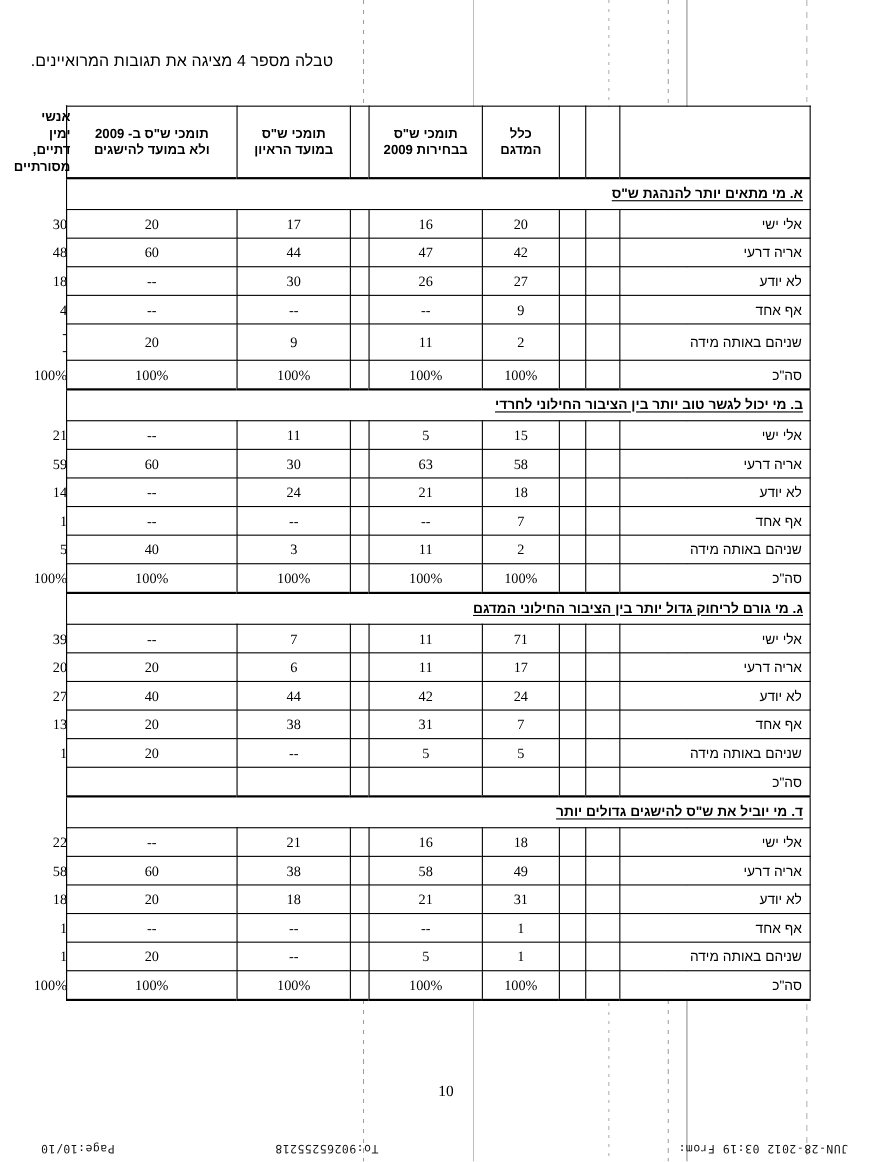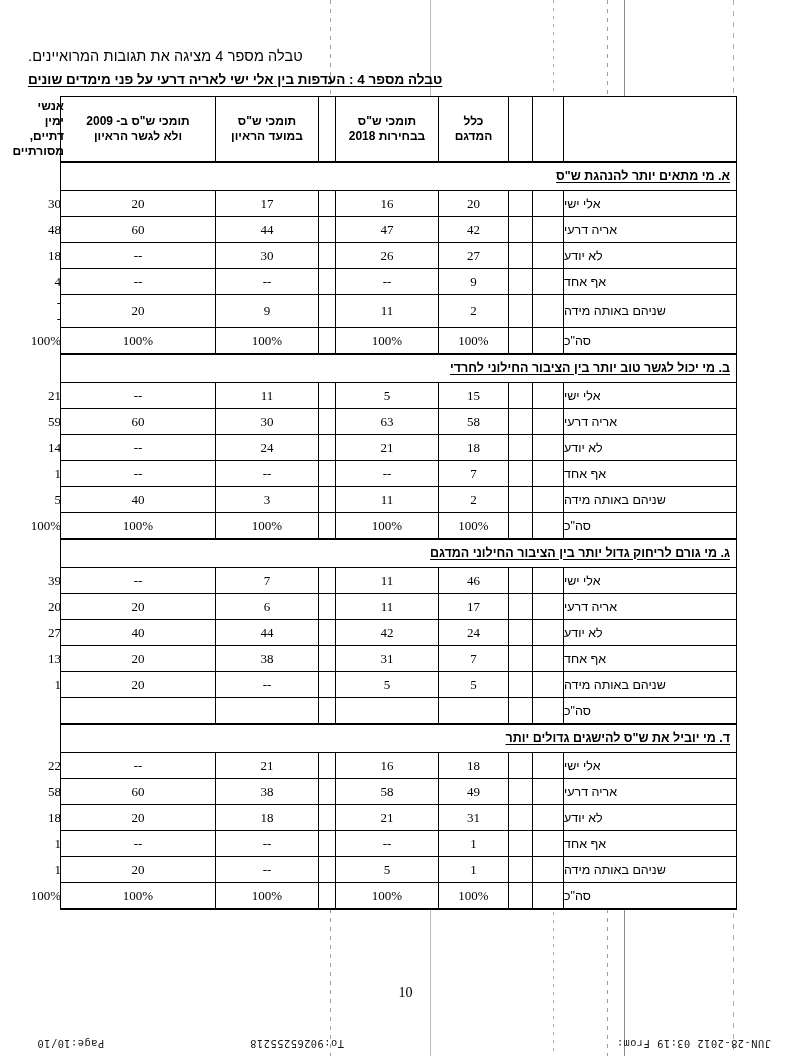--- a/index.html
+++ b/index.html
@@ -129,21 +129,21 @@
   }
 
   
   tr.datarow td {
     height: 25px;
     font-size: 13px;
     text-align: center;
     font-family: "Liberation Serif", "DejaVu Serif", serif;
   }
   tr.datarow td.rowlabel {
-    text-align: left;
+    text-align: right;
     padding-right: 7px;
     font-size: 12.5px;
     font-family: "Liberation Sans", "DejaVu Sans", sans-serif;
     white-space: nowrap;
   }
   tr.datarow.total td { font-family: "Liberation Serif", "DejaVu Serif", serif; }
   tr.datarow.total td.rowlabel { font-family: "Liberation Sans", "DejaVu Sans", sans-serif; }
 
   
   tr.thickbelow td { border-bottom: 2px solid #000; }
@@ -190,21 +190,20 @@
 
   <div class="streak dash s1"></div>
   <div class="streak s2"></div>
   <div class="streak s3"></div>
   <div class="streak dash s4"></div>
   <div class="streak s5"></div>
   <div class="streak s6"></div>
 
   <div class="headings">
     <div class="title-line-1">טבלה מספר 4 מציגה את תגובות המרואיינים.</div>
-    <div class="title-line-2">טבלה מספר 4 : העדפות בין אלי ישי לאריה דרעי על פני מימדים שונים</div>
   </div>
 
   <div id="tbl-wrap">
     <table class="grid">
       <colgroup>
         <col class="c-label">
           <col class="c-gapA">
           <col class="c-gapB">
         <col class="c-d1">
           <col class="c-d2">
@@ -216,30 +215,30 @@
         <tr class="hdr">
           <th class="blank"></th>
           <th class="blank"></th>
           <th class="blank"></th>
           <th>
             <span class="hdr-2l">כלל</span>
             <span class="hdr-2l">המדגם</span>
           </th>
           <th>
             <span class="hdr-2l">תומכי ש"ס</span>
-            <span class="hdr-2l">בבחירות 2018</span>
+            <span class="hdr-2l">בבחירות 2009</span>
           </th>
           <th class="blank"></th>
           <th>
             <span class="hdr-2l">תומכי ש"ס</span>
             <span class="hdr-2l">במועד הראיון</span>
           </th>
           <th>
             <span class="hdr-2l">תומכי ש"ס ב- 2009</span>
-            <span class="hdr-2l">ולא לגשר הראיון</span>
+            <span class="hdr-2l">ולא במועד להישגים</span>
           </th>
           <th>
             <span class="hdr-2l">אנשי ימין דתיים,</span>
             <span class="hdr-2l">מסורתיים</span>
           </th>
         </tr>
       </thead>
       <tbody id="tbody">
           <tr class="section">
             <td colspan="9">
@@ -385,21 +384,21 @@
           </tr>
           <tr class="section">
             <td colspan="9">
               <span class="sec-title">ג. מי גורם לריחוק גדול יותר בין הציבור החילוני המדגם</span>
             </td>
           </tr>
           <tr class="datarow">
             <td class="rowlabel">אלי ישי</td>
             <td></td>
             <td></td>
-            <td>46</td>
+            <td>71</td>
             <td>11</td>
             <td></td>
             <td>7</td>
             <td>--</td>
             <td>39</td>
           </tr>
           <tr class="datarow">
             <td class="rowlabel">אריה דרעי</td>
             <td></td>
             <td></td>

